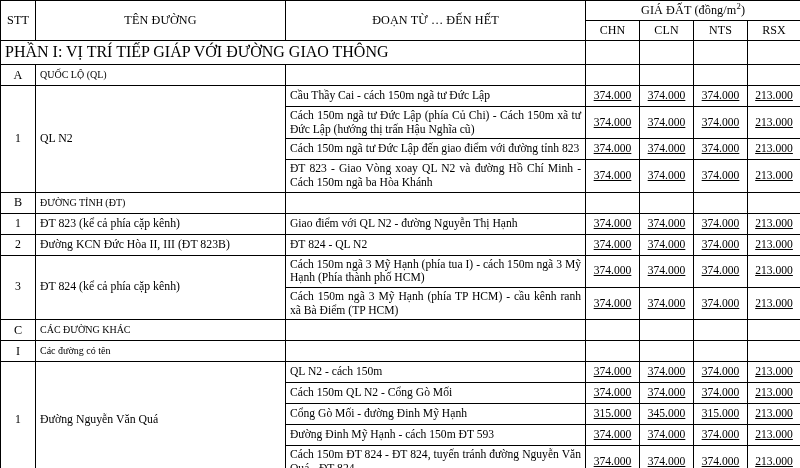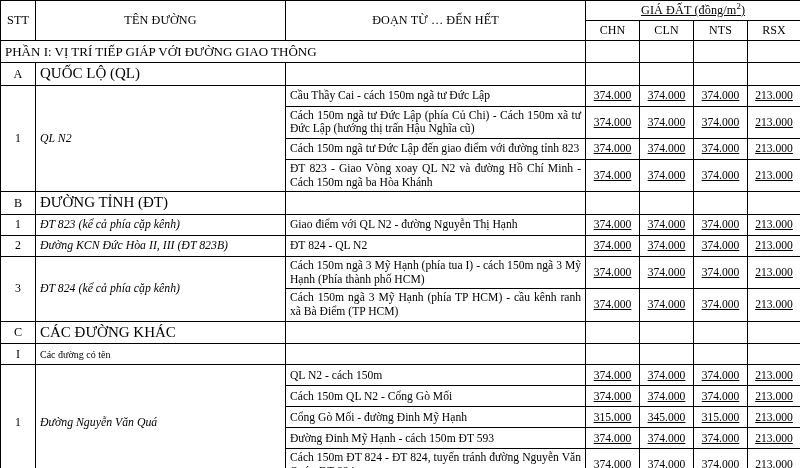--- a/index.html
+++ b/index.html
@@ -38,57 +38,56 @@
   col.c-nts   { width: 54px; }
   col.c-rsx   { width: 53px; }
 
   thead th {
     text-align: center;
     font-weight: bold;
     font-size: 12.2px;
     letter-spacing: 0.1px;
   }
   th.hdr-stt { height: 40px; margin-top: 21px; }
-  th.hdr-gia { height: 20px; text-decoration: underline; }
+  th.hdr-gia { height: 20px; }
   th.hdr-sub { height: 20px; font-size: 12px; }
 
   .sup { font-size: 0.72em; vertical-align: super; line-height: 0; }
 
   
   td.part-row {
     font-weight: bold;
-    font-size: 13px;
+    font-size: 16px;
     padding-left: 5px;
     height: 22px;
   }
   td.grp-letter {
     text-align: center;
     font-weight: bold;
     font-size: 12.2px;
   }
   td.grp-name {
     font-weight: bold;
-    font-size: 15px;
+    font-size: 10px;
     padding-left: 8px;
   }
   td.grp-name-sm {
     font-weight: bold;
     font-size: 10px;
     padding-left: 8px;
     margin-top: 8px;
   }
 
   td.idx {
     text-align: center;
     font-size: 11.8px;
   }
   td.rdname {
     padding-left: 8px;
     font-size: 11.8px;
-    font-style: italic;
   }
   td.seg {
     padding-left: 5px;
     padding-right: 5px;
     font-size: 11.6px;
     text-align: justify;
     text-justify: inter-word;
   }
   td.seg.nojust { text-align: left; }
   td.money {

